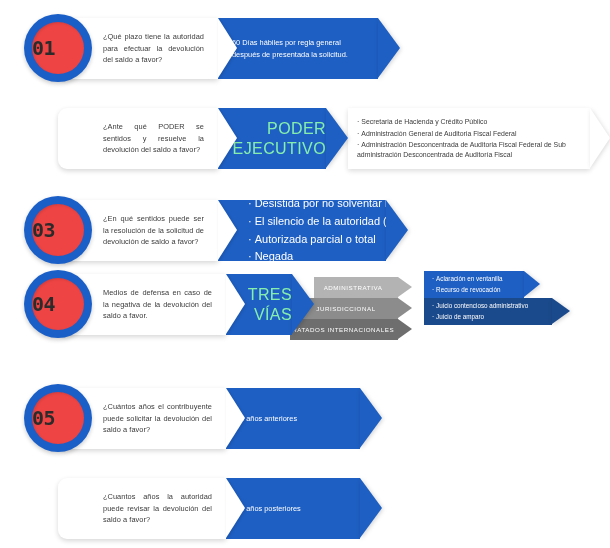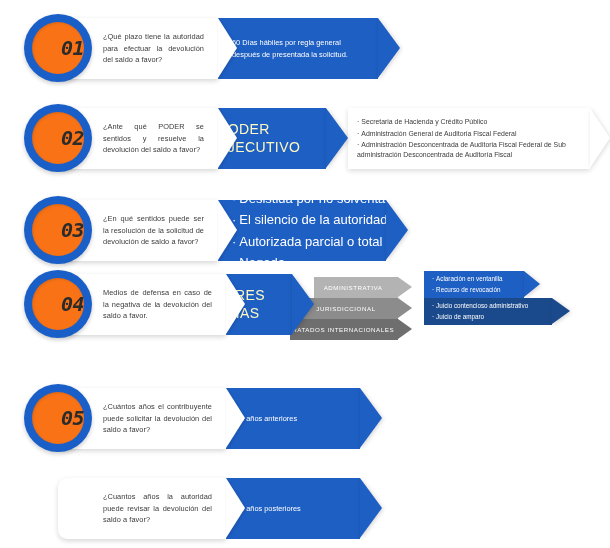--- a/index.html
+++ b/index.html
@@ -48,26 +48,25 @@
     box-shadow: 0 2px 4px rgba(0,0,0,0.20);
     z-index: 6;
   }
   .badge-inner {
     position: absolute;
     left: 8px;
     top: 8px;
     width: 52px;
     height: 52px;
     border-radius: 50%;
-    background: #f97316;
+    background: #ef4444;
     box-shadow: inset 1px 1px 3px rgba(0,0,0,0.12);
     display: flex;
     align-items: center;
-    justify-content: flex-end;
-    font-style: italic;
+    justify-content: flex-start;
   }
   .badge-num {
     font-family: "DejaVu Sans Mono", monospace;
     font-size: 20px;
     font-weight: 700;
     color: #2b2b2b;
     letter-spacing: -0.5px;
   }
 
   
@@ -126,38 +125,39 @@
     z-index: 3;
     filter: drop-shadow(1.5px 1.5px 2px rgba(0,0,0,0.18));
   }
   .ans-text {
     font-size: 7.4px;
     line-height: 1.6;
     color: #ffffff;
     padding: 0 10px 0 14px;
   }
   .ans-title {
-    font-size: 14px;
+    font-size: 16px;
     line-height: 1.25;
     font-weight: 400;
-    color: #fef9c3;
+    color: #86efac;
     width: 100%;
-    text-align: left;
+    text-align: right;
     letter-spacing: 0.4px;
   }
   .ans-list {
     margin: 0;
     padding: 0 10px 0 14px;
     list-style: none;
   }
   .ans-list li {
-    font-size: 13px;
+    font-size: 11px;
     line-height: 1.62;
     color: #ffffff;
     white-space: nowrap;
+    margin-left: 16px;
   }
   .ans-list li::before {
     content: "\00B7";
     margin-right: 3px;
   }
 
   
   .detailcard {
     position: absolute;
     top: 10px;
@@ -271,25 +271,20 @@
       <div class="qcard-text">¿Qué plazo tiene la autoridad para efectuar la devolución del saldo a favor?</div>
     </div>
     <div class="qcard-tip" style="left:218px;"></div>
     <div class="ansarrow" style="left:218px; width:160px;">
       <div class="ans-text">60  Días  hábiles  por regla general después de presentada la solicitud.</div>
     </div>
     <div class="ansarrow-tip" style="left:378px;"></div>
   </div>
 
   <div class="row row-2">
-    <div class="badge">
-      <div class="badge-inner">
-        <span class="badge-num">02</span>
-      </div>
-    </div>
     <div class="qcard" style="width:160px;">
       <div class="qcard-text">¿Ante qué PODER se sentidos y resuelve la devolución del saldo a favor?</div>
     </div>
     <div class="qcard-tip" style="left:218px;"></div>
     <div class="ansarrow" style="left:218px; width:108px;">
       <div class="ans-title">
         <span>PODER</span><br>
         <span>EJECUTIVO</span>
       </div>
     </div>

